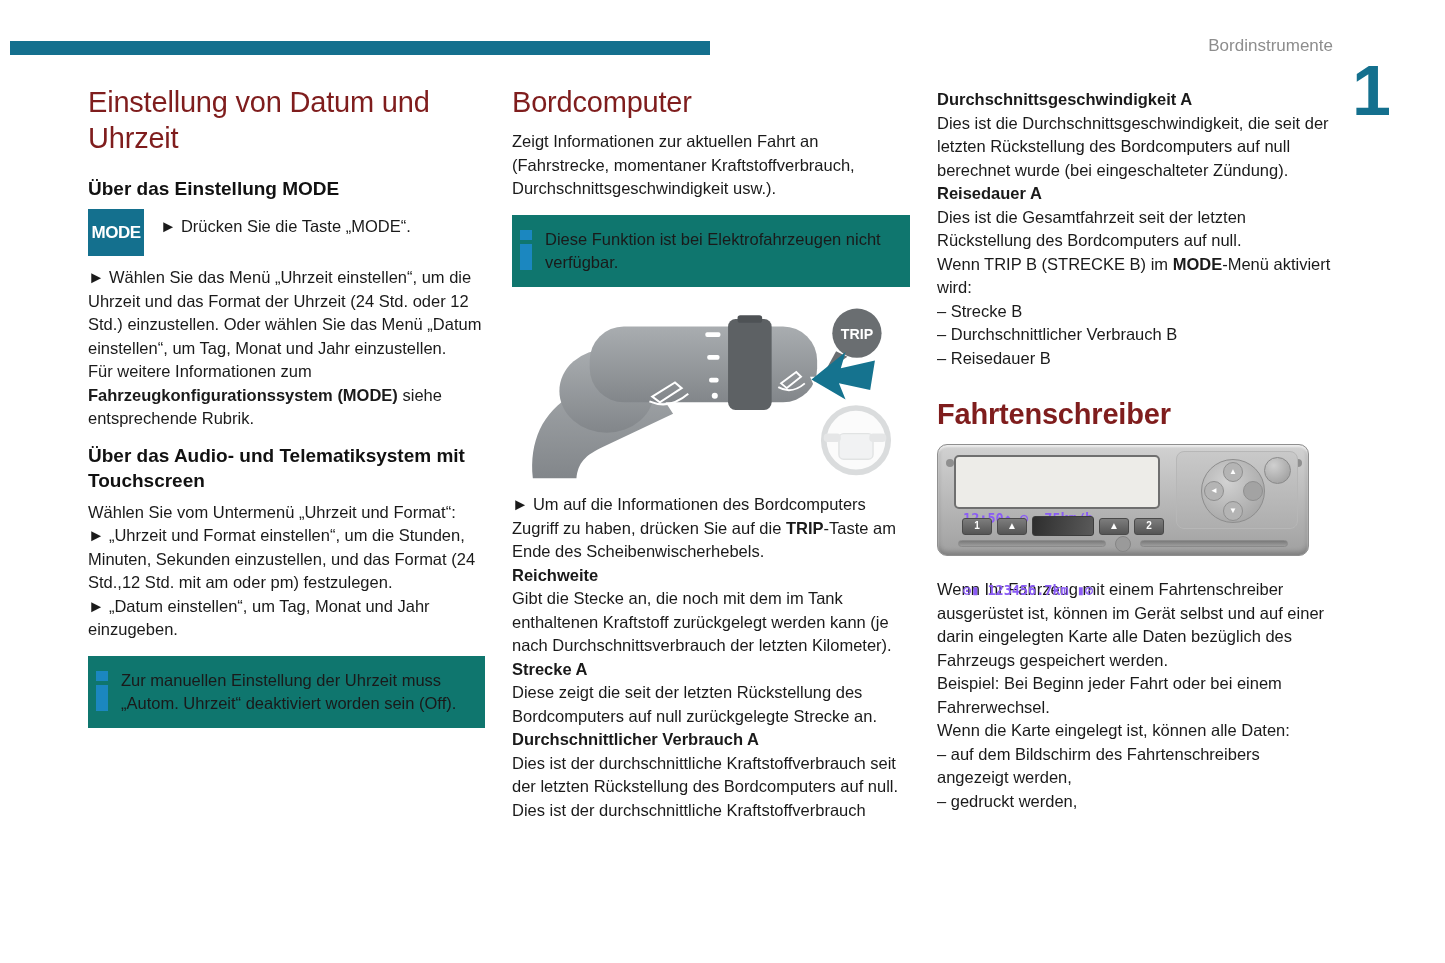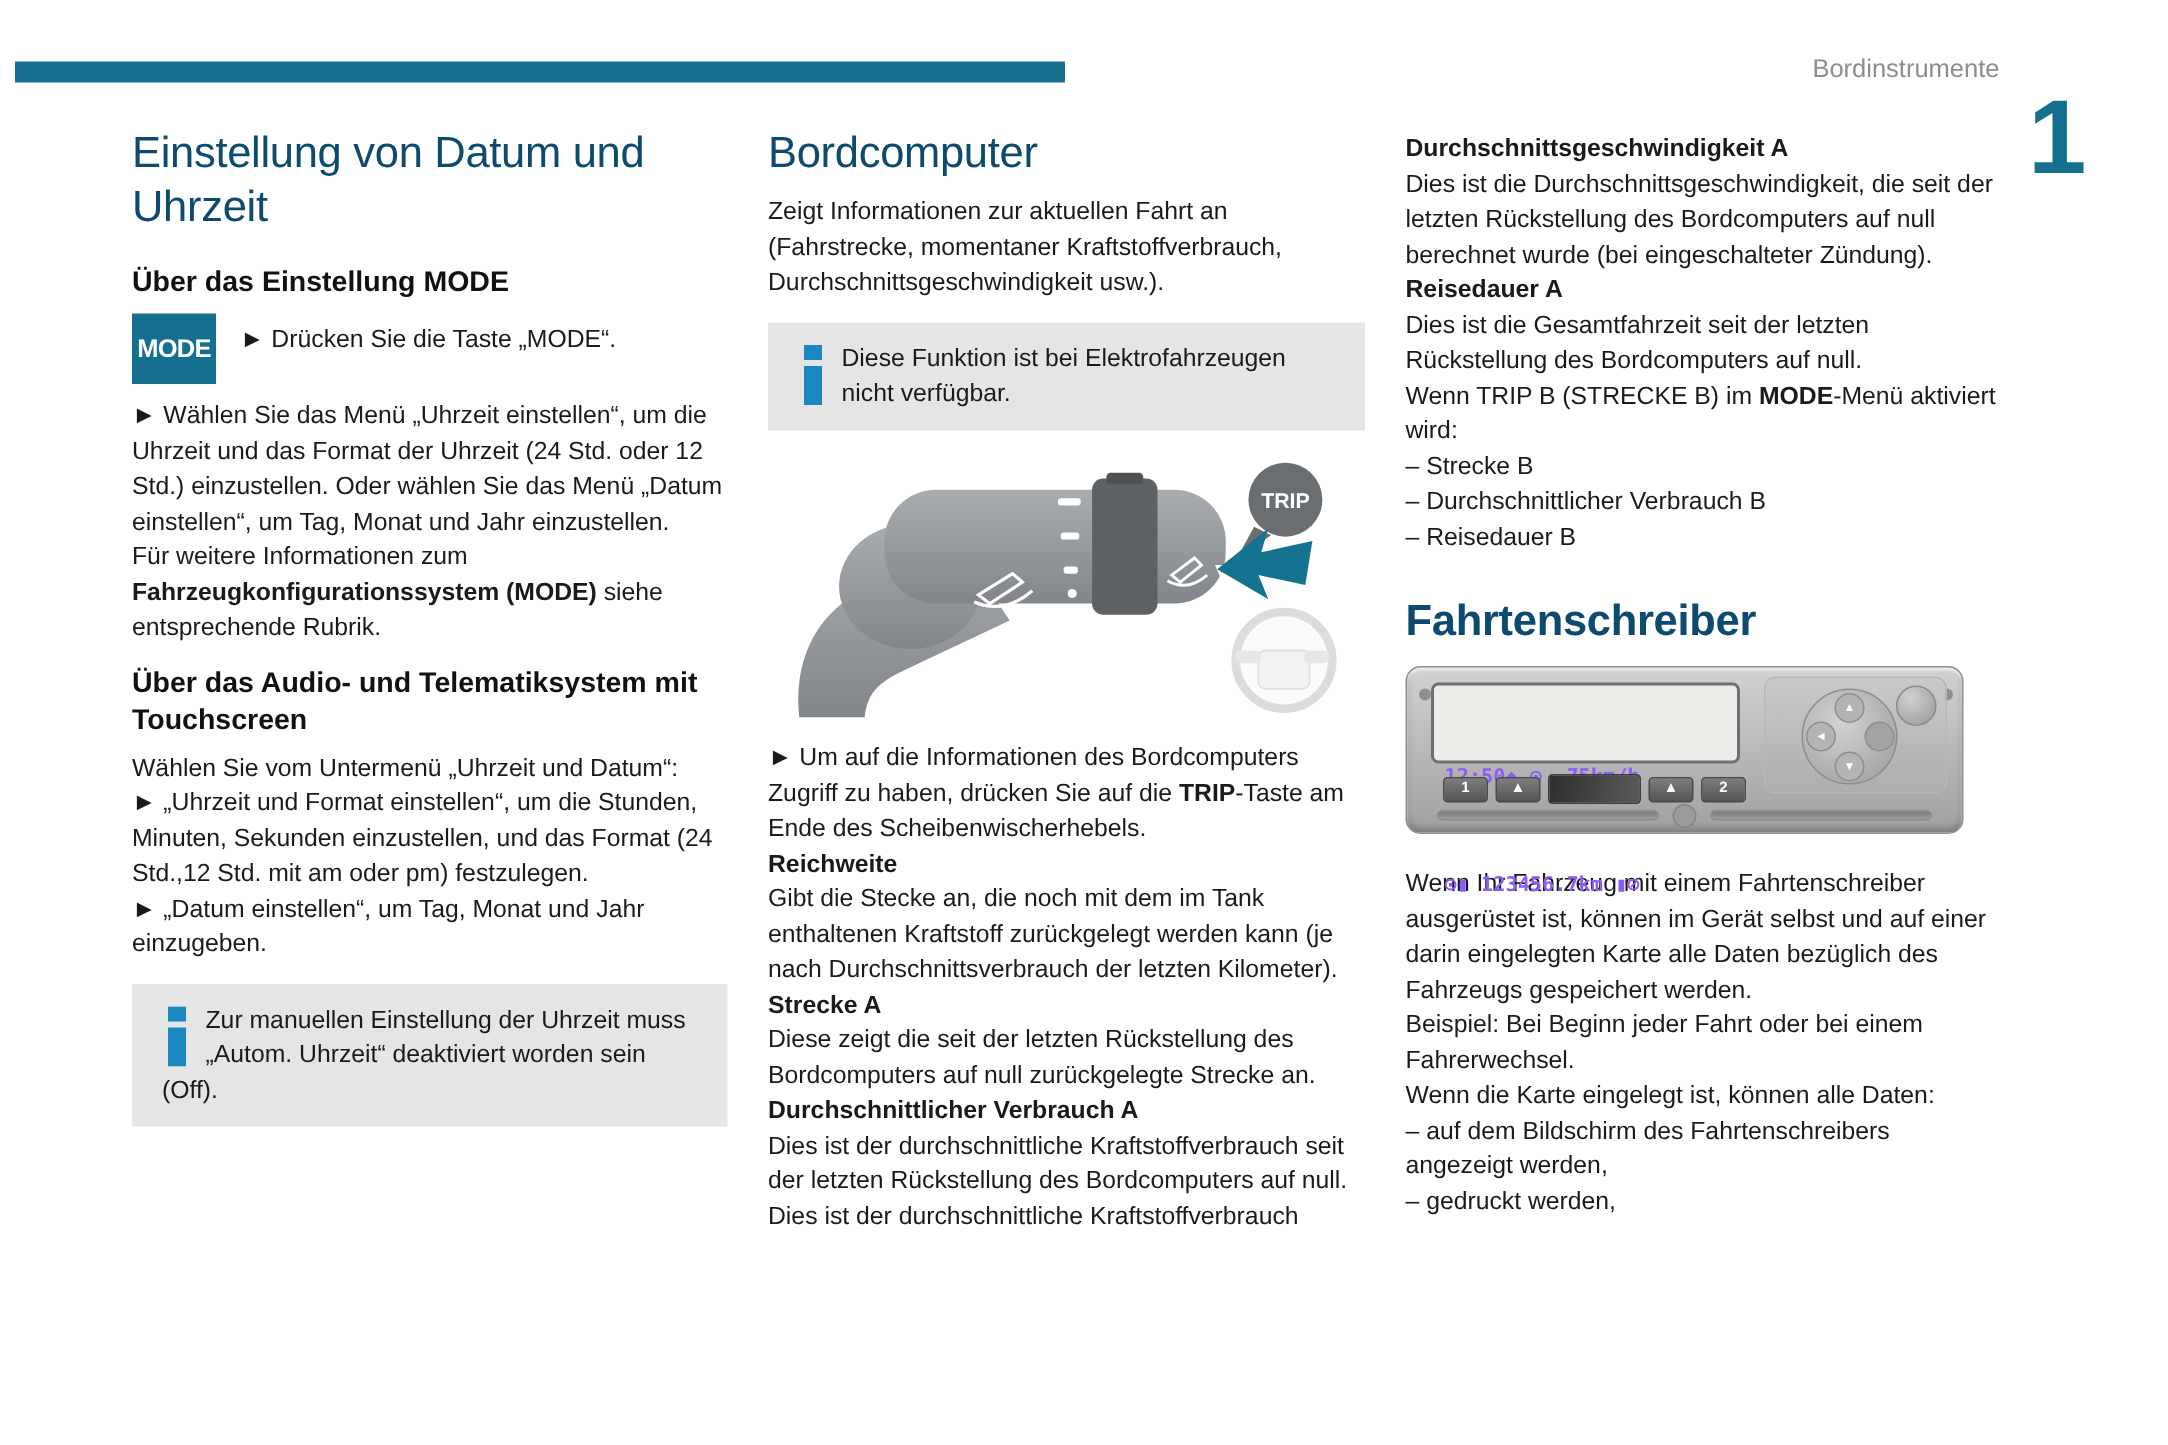--- a/index.html
+++ b/index.html
@@ -7,32 +7,32 @@
     font-family:"Liberation Sans", sans-serif; color:#1a1a1a; }
   .page { position:relative; width:1445px; height:818px; overflow:hidden; background:#fff; }
 
   .top-rule { position:absolute; left:10px; top:41px; width:700px; height:14px; background:#14708e; }
   .running-head { position:absolute; top:36px; right:112px; font-size:17px; color:#8d8d8d; }
   .chapter-num { position:absolute; left:1352px; top:56px; font-size:70px; font-weight:700;
     color:#14708e; line-height:1; }
   .page-num { position:absolute; right:36px; top:908px; font-size:18px; font-weight:700; color:#6f6f6f; }
 
   .col { position:absolute; font-size:16.5px; line-height:23.5px; }
-  .h1 { font-size:29px; line-height:36px; font-weight:400; color:#0c4a6e; letter-spacing:-0.2px; margin-bottom:20px; }
+  .h1 { font-size:29px; line-height:36px; font-weight:400; color:#7f1d1d; letter-spacing:-0.2px; margin-bottom:20px; }
   .h2 { font-size:19px; line-height:25px; font-weight:700; color:#111; margin:12px 0 8px 0; }
   .b  { font-weight:700; }
   p { margin:0; }
 
   .mode-row { display:flex; gap:16px; align-items:flex-start; margin:8px 0 10px 0; }
   .mode-badge { flex:0 0 auto; width:56px; height:47px; background:#14708e; color:#fff;
     font-weight:700; font-size:17px; display:flex; align-items:center; justify-content:center;
     letter-spacing:-0.5px; }
   .mode-text { padding-top:6px; }
 
-  .infobox { background:#e5e5e5; padding:13px 14px 12px 20px; margin-top:14px; }
+  .infobox { background:#0f766e; padding:13px 14px 12px 4px; margin-top:14px; }
   .info-icon { float:left; margin:2px 11px 2px 2px; }
 
   .illu { margin:14px 0 8px 0; }
 
   .dash-list div { margin:0; }
 
   
   .tacho { position:relative; width:372px; height:112px; margin:12px 0 22px 0;
     background:linear-gradient(#d2d2d2,#a0a0a0); border:1px solid #8f8f8f; border-radius:10px;
     box-shadow: inset 0 2px 2px rgba(255,255,255,.65), inset 0 -3px 5px rgba(0,0,0,.22); }
@@ -82,21 +82,21 @@
     <div class="mode-row">
       <div class="mode-badge">MODE</div>
       <div class="mode-text">►  Drücken Sie die Taste „MODE“.</div>
     </div>
 
     <p>►  Wählen Sie das Menü „Uhrzeit einstellen“, um die Uhrzeit und das Format der Uhrzeit (24 Std. oder 12 Std.) einzustellen. Oder wählen Sie das Menü „Datum einstellen“, um Tag, Monat und Jahr einzustellen.</p>
     <p><span>Für weitere Informationen zum </span><span class="b">Fahrzeugkonfigurationssystem (MODE)</span><span> siehe entsprechende Rubrik.</span></p>
 
     <div class="h2">Über das Audio- und Telematiksystem mit Touchscreen</div>
 
-    <p>Wählen Sie vom Untermenü „Uhrzeit und Datum“:</p>
+    <p>Wählen Sie vom Untermenü „Uhrzeit und Format“:</p>
     <p>►  „Uhrzeit und Format einstellen“, um die Stunden, Minuten, Sekunden einzustellen, und das Format (24 Std.,12 Std. mit am oder pm) festzulegen.</p>
     <p>►  „Datum einstellen“, um Tag, Monat und Jahr einzugeben.</p>
 
     <div class="infobox">
       <svg class="info-icon" width="16" height="40" viewBox="0 0 16 40">
         <rect x="2" y="0" width="12" height="10" fill="#1b87c0"></rect>
         <rect x="2" y="14" width="12" height="26" fill="#1b87c0"></rect>
       </svg>
       <span>Zur manuellen Einstellung der Uhrzeit muss „Autom. Uhrzeit“ deaktiviert worden sein (Off).</span>
     </div>

